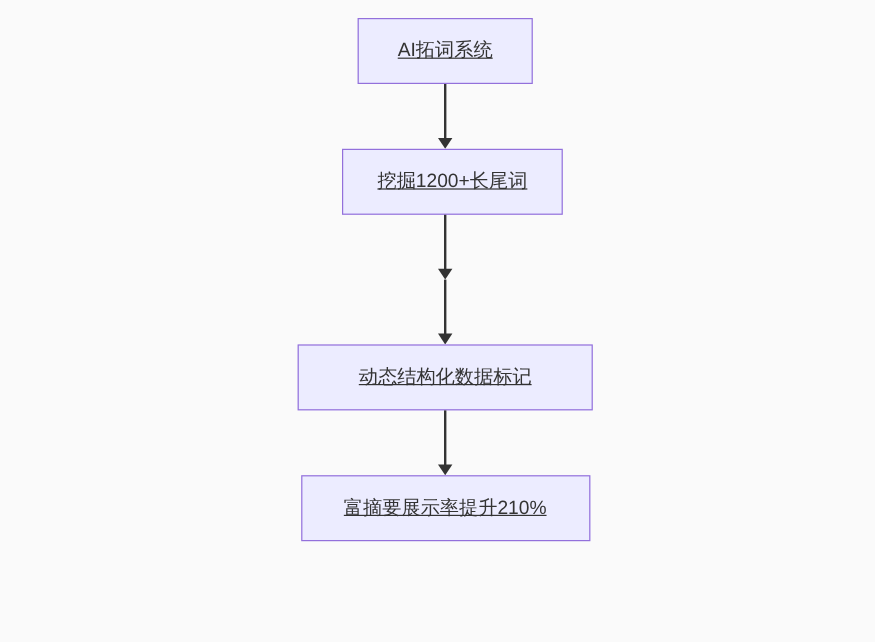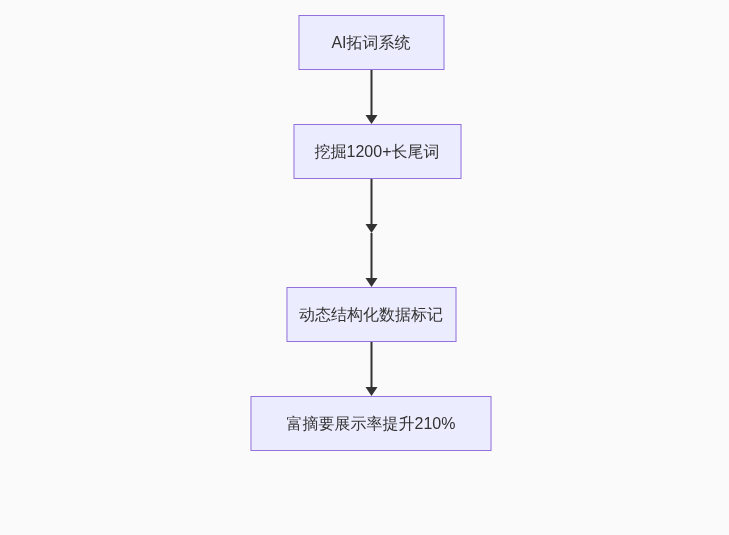--- a/index.html
+++ b/index.html
@@ -39,25 +39,26 @@
     align-items: center;
     justify-content: center;
     background: var(--node-fill);
     border: 1px solid var(--node-border);
     color: var(--node-text);
     font-size: 16px;
     line-height: 1;
     white-space: nowrap;
     text-align: center;
     flex: none;
+    text-decoration: underline;
   }
   .flow-node.n1 { width: 146px; }
-  .flow-node.n2 { width: 168px; margin-left: 12px; }
+  .flow-node.n2 { width: 184px; margin-left: 12px; }
   .flow-node.n3 { width: 221px; }
-  .flow-node.n4 { width: 170px; }
+  .flow-node.n4 { width: 246px; }
   .flow-node.n5 { width: 241px; }
   .flow-arrow {
     height: 54px;
     width: 12px;
     display: flex;
     flex-direction: column;
     align-items: center;
     flex: none;
   }
   .arrow-line {

